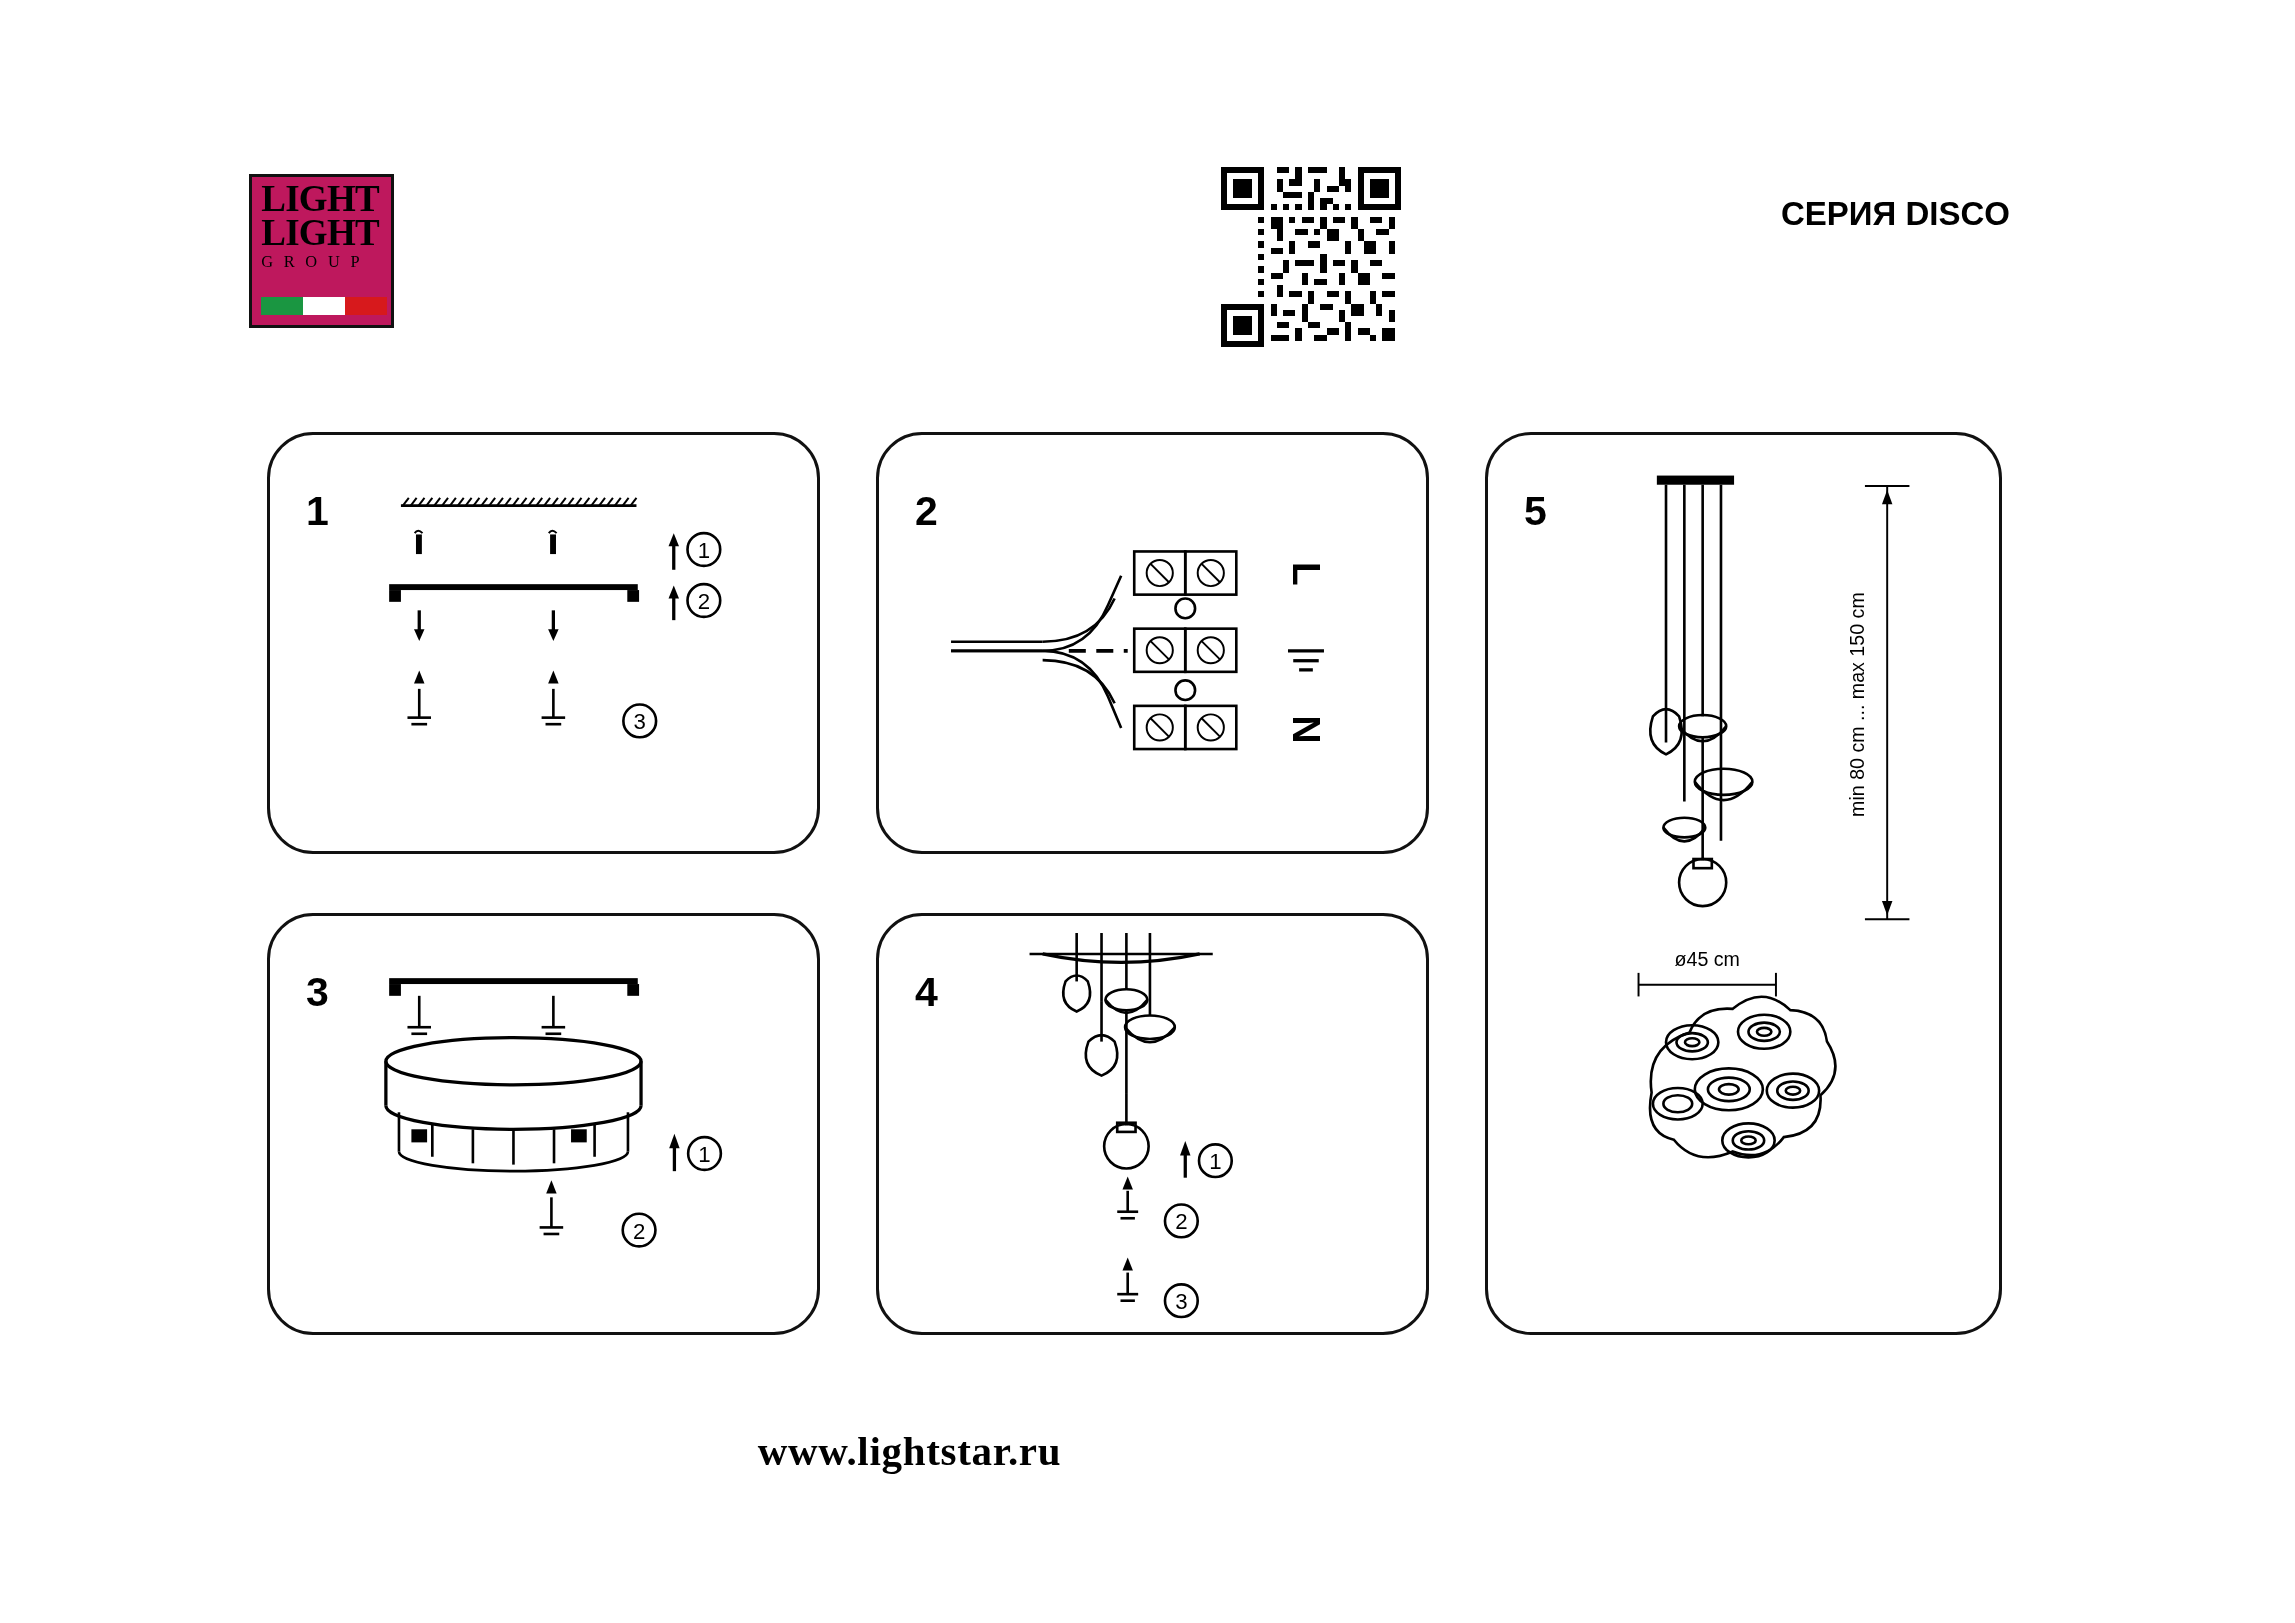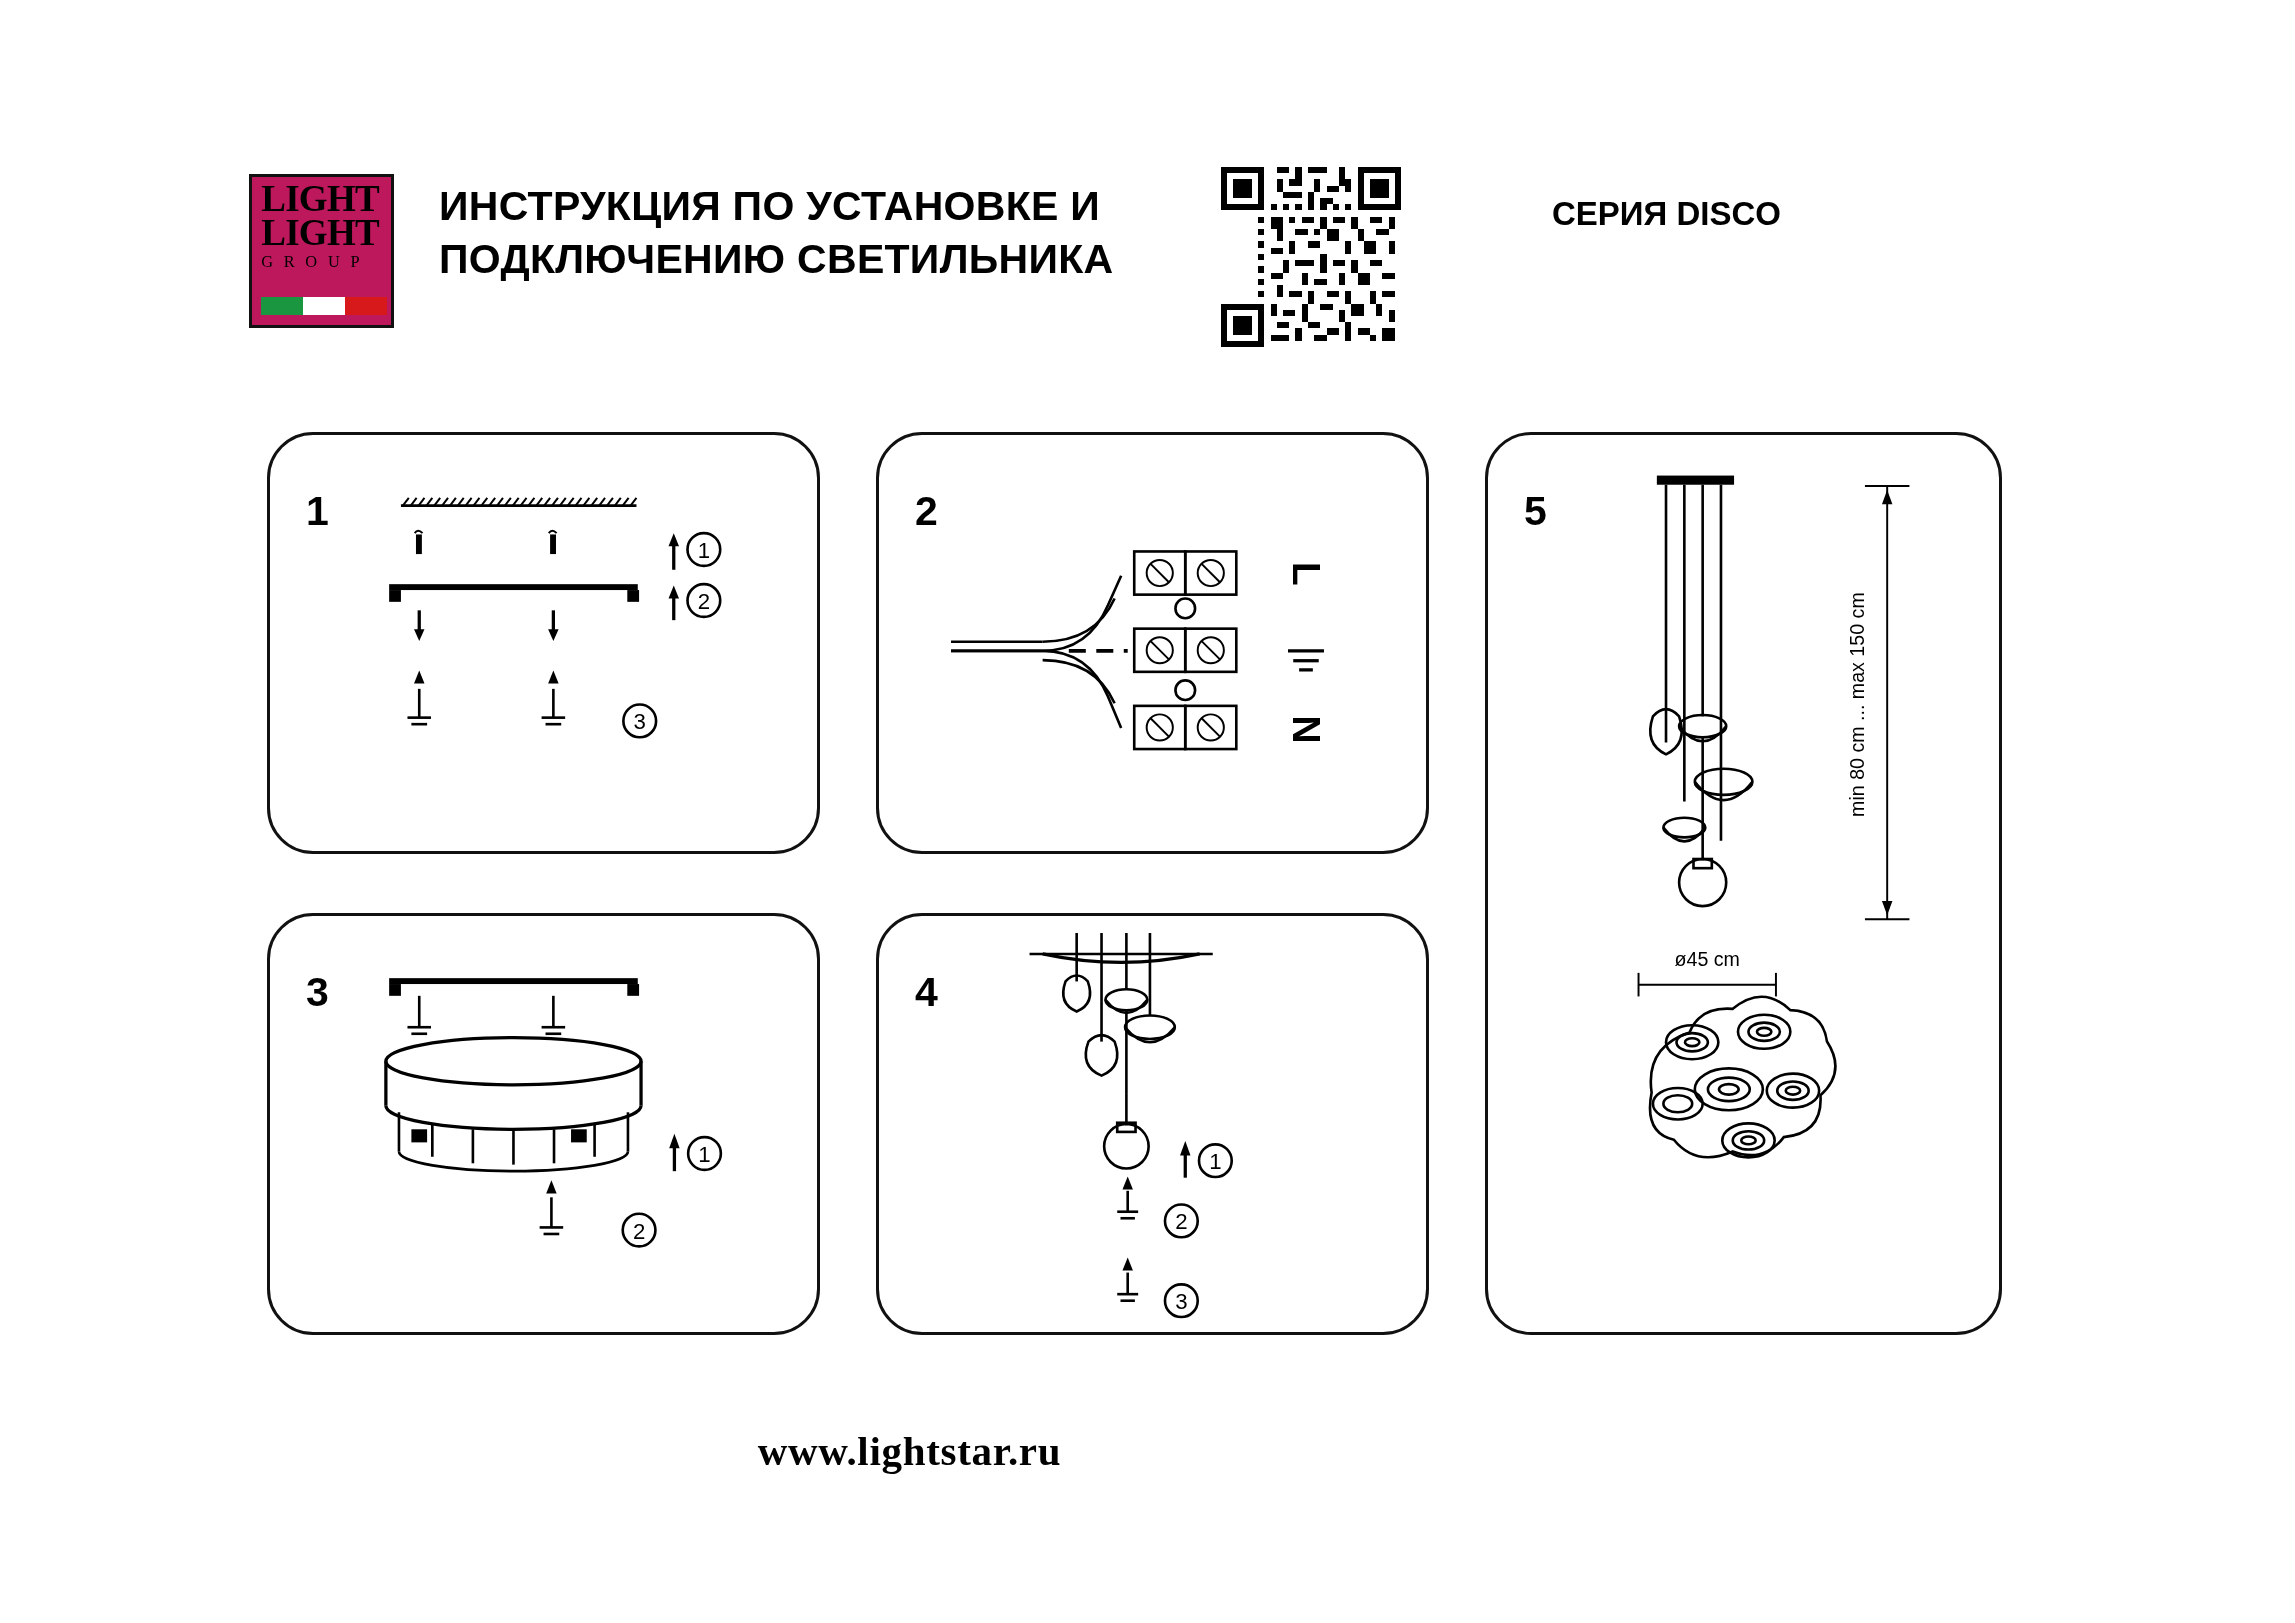--- a/index.html
+++ b/index.html
@@ -93,20 +93,21 @@
     position: absolute;
     left: 1303px;
     top: 23px;
     width: 458px;
   }
   #series-block .sline {
     font-size: 33px;
     font-weight: bold;
     line-height: 1.45;
     white-space: nowrap;
+    text-align: right;
   }
 
   
   .panel {
     position: absolute;
     border: 3.3px solid #111;
     border-radius: 46px;
     box-sizing: border-box;
     background: #fff;
   }
@@ -157,24 +158,20 @@
       <span class="l2">LIGHT</span>
       <span class="l3">G R O U P</span>
     </div>
     <div id="logo-flag">
       <div style="background:#1a9641"></div>
       <div style="background:#ffffff"></div>
       <div style="background:#d7191c"></div>
     </div>
   </div>
 
-  <div id="title-block">
-    <div class="tline">ИНСТРУКЦИЯ ПО УСТАНОВКЕ И</div>
-    <div class="tline">ПОДКЛЮЧЕНИЮ СВЕТИЛЬНИКА</div>
-  </div>
 
   <div id="qr">
     <svg width="180" height="180" viewBox="0 0 29 29" shape-rendering="crispEdges">
       <rect width="29" height="29" fill="#fff"></rect>
       <g fill="#000">
 
         <rect x="0" y="0" width="7" height="1"></rect>
           <rect x="0" y="6" width="7" height="1"></rect>
         <rect x="0" y="0" width="1" height="7"></rect>
           <rect x="6" y="0" width="1" height="7"></rect>

